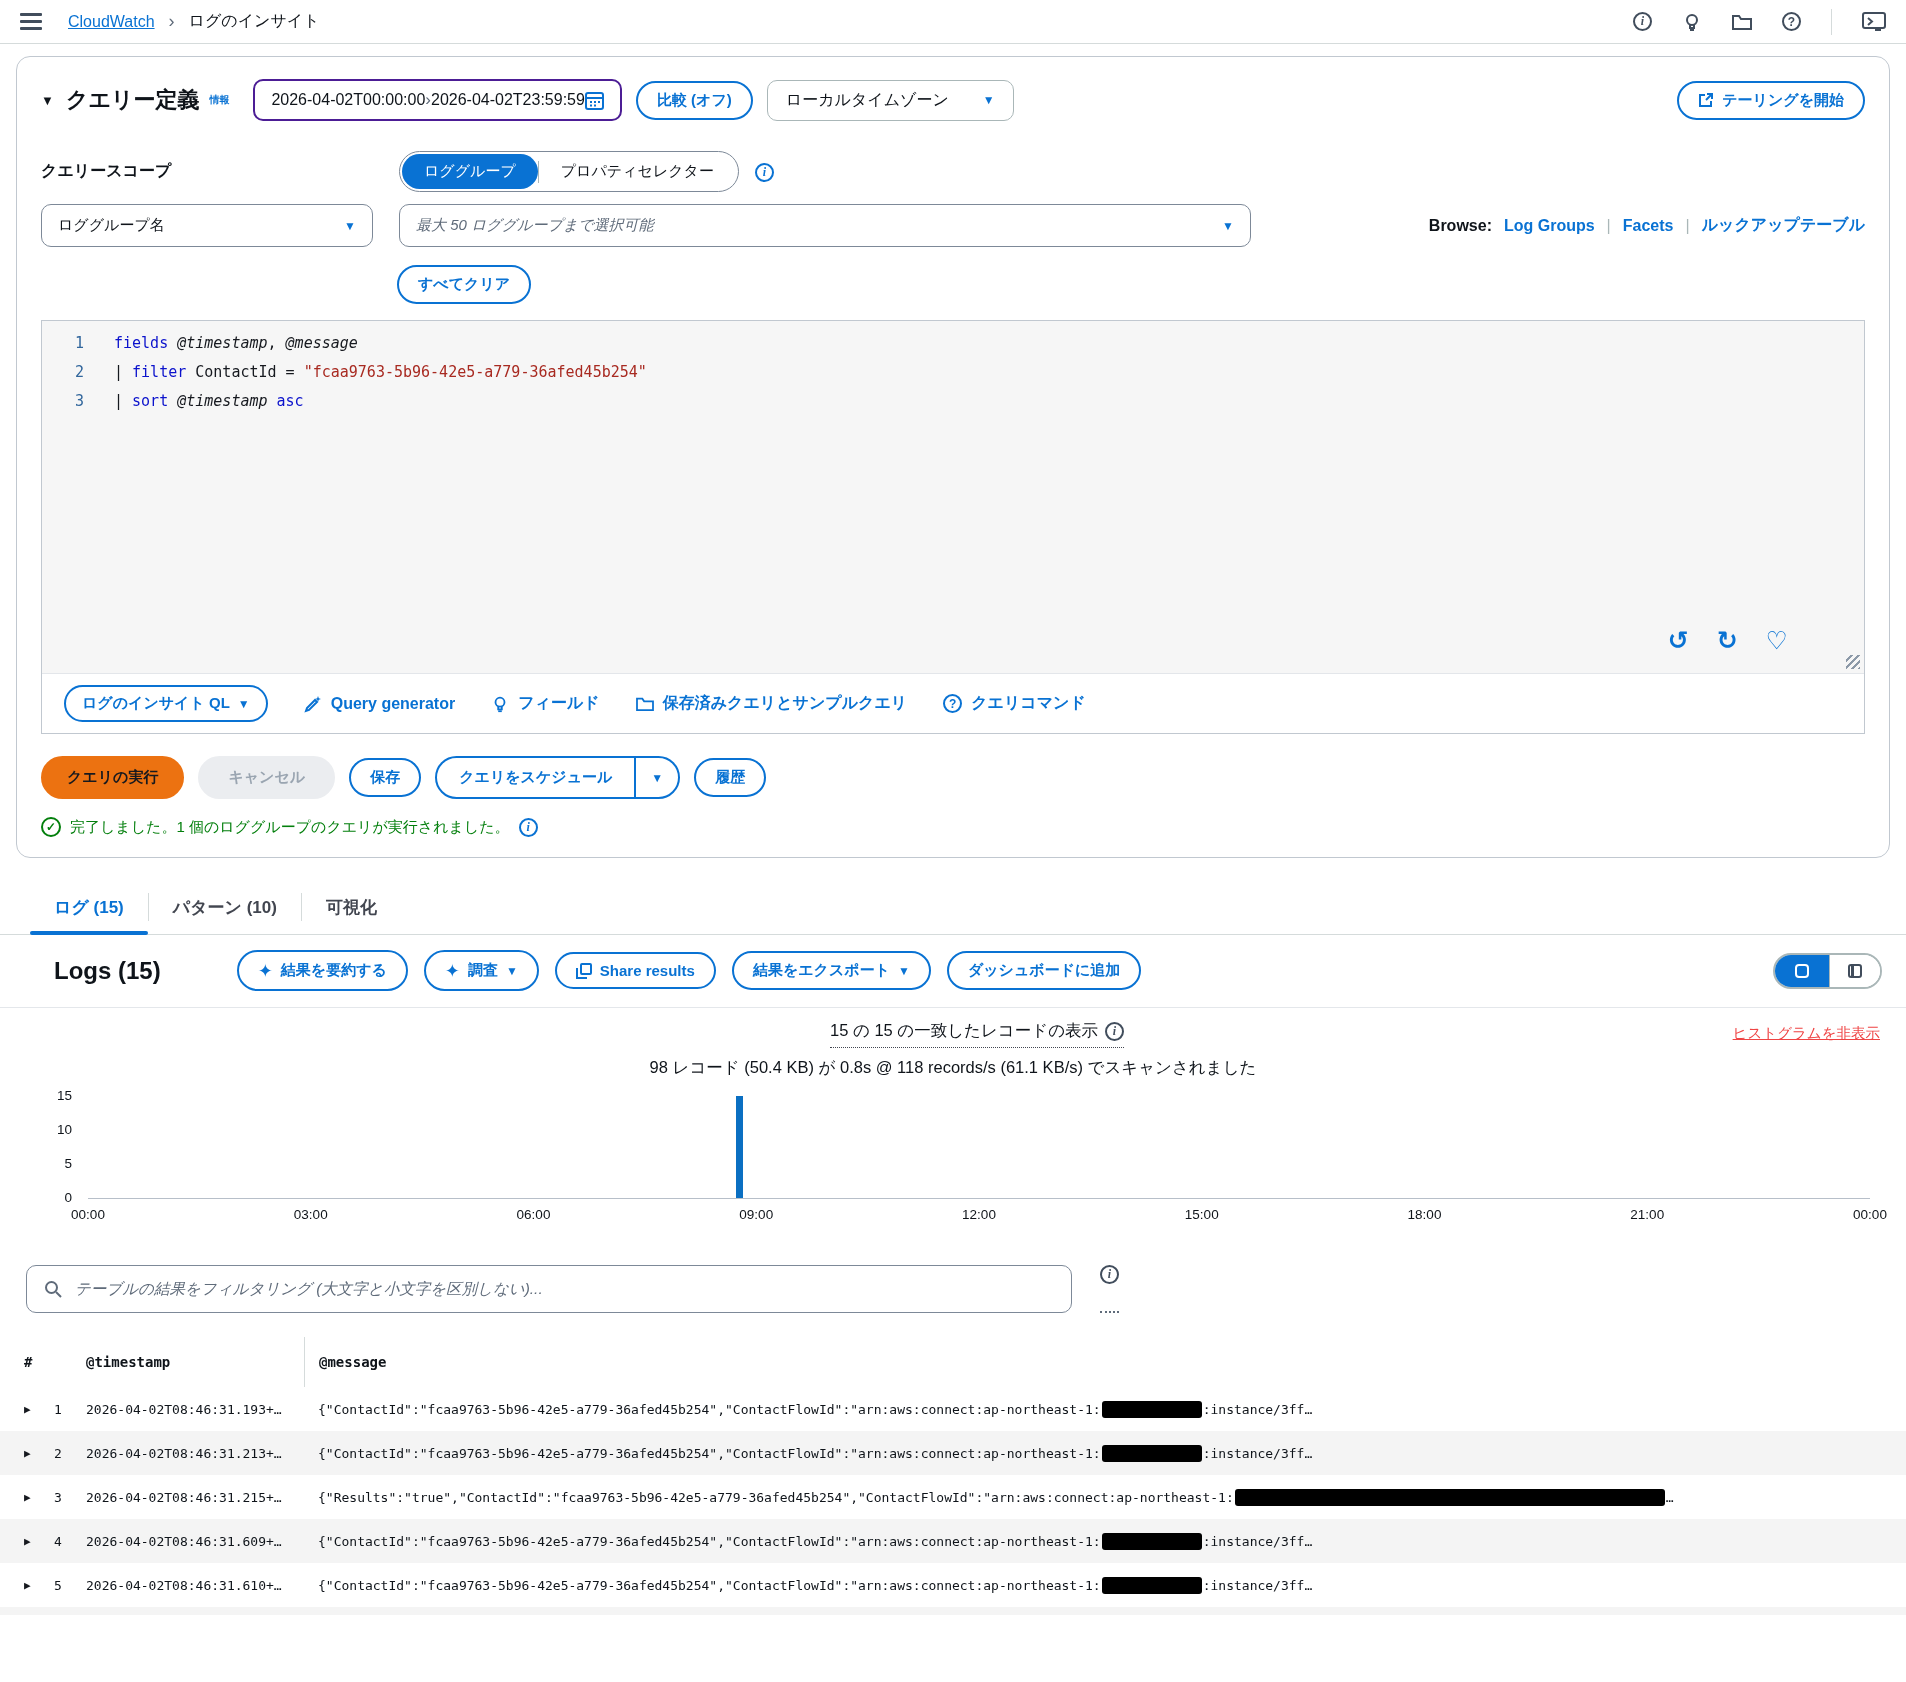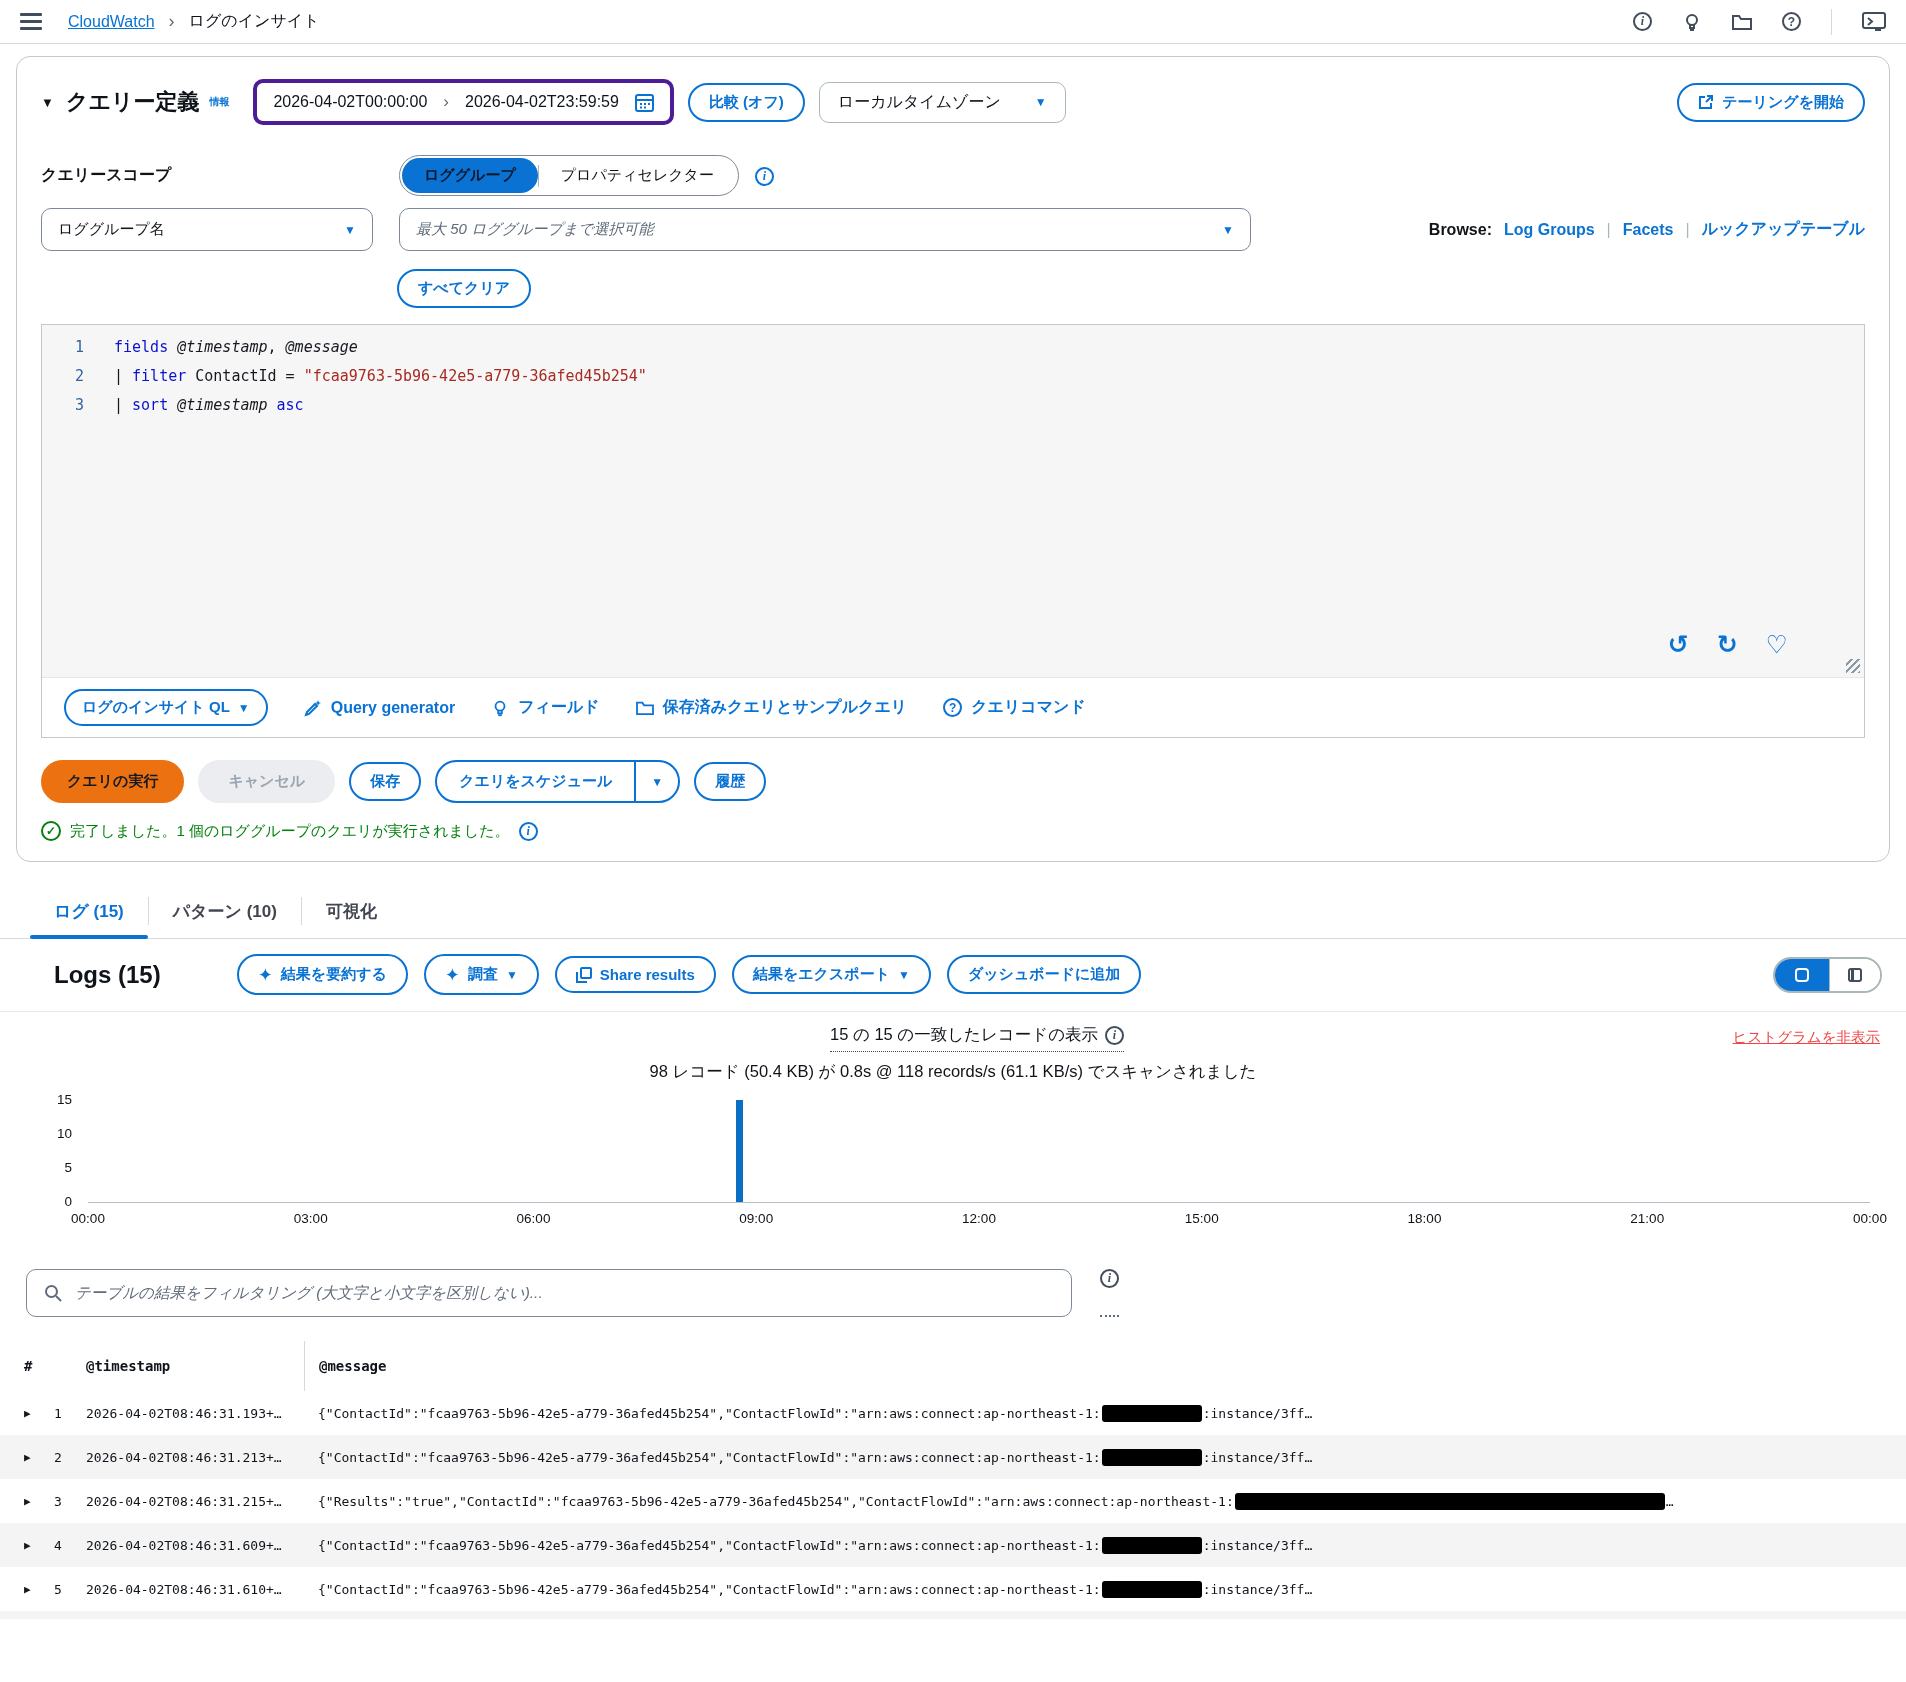--- a/index.html
+++ b/index.html
@@ -22,34 +22,34 @@
   .q-circle { width:19px; height:19px; border:2px solid #414d5c; border-radius:50%; display:inline-flex; align-items:center; justify-content:center;
               font-weight:700; font-size:12px; color:#414d5c; }
   .q-circle.blue { border-color:#0972d3; color:#0972d3; }
 
   
   .card { margin:12px 16px 0; border:1px solid #c1c8d0; border-radius:14px; padding:22px 24px 20px; }
   .card-header { display:flex; align-items:center; }
   .caret-dn { font-size:13px; margin-right:12px; color:#0f141a; cursor:pointer; }
   .panel-title { font-size:22px; font-weight:700; }
   .info-link { color:#0972d3; font-size:10px; font-weight:700; margin-left:10px; cursor:pointer;text-align:right; }
-  .datebox { display:flex; align-items:center; gap:16px; border:4px solid #4c1d95; border-radius:10px; padding:9px 16px; margin-left:24px; font-size:16px; cursor:pointer; }
+  .datebox { display:flex; align-items:center; border:2px solid #4c1d95; border-radius:10px; padding:9px 16px; margin-left:24px; font-size:16px; cursor:pointer; }
   .datebox .sep { color:#5f6b7a; font-size:17px; }
   .pill { display:inline-flex; align-items:center; gap:8px; border:2px solid #0972d3; color:#0972d3; background:#fff; font-weight:700;
           border-radius:22px; padding:8px 19px; font-size:15px; cursor:pointer; white-space:nowrap; }
   .compare-btn { margin-left:14px; }
   .tz-select { display:flex; align-items:center; gap:34px; border:1px solid #aab7b8; border-radius:10px; padding:9px 18px; font-size:16px; margin-left:14px; cursor:pointer; }
   .caret-blue { color:#0972d3; font-size:12px; }
   .tailing-btn { margin-left:auto; }
 
   .scope-row { margin-top:30px; display:flex; align-items:center; }
   .scope-label { width:358px; font-size:16px; font-weight:700; }
   .segmented { display:inline-flex; align-items:center; border:1px solid #7d8998; border-radius:22px; padding:2px; }
   .seg { padding:8px 22px; font-size:15px; cursor:pointer; }
-  .seg-active { background:#0972d3; color:#0f172a; font-weight:700; border-radius:20px; }
+  .seg-active { background:#0972d3; color:#ffffff; font-weight:400; border-radius:20px; }
   .seg-sep { width:1px; height:22px; background:#aab7b8; }
   .scope-info { margin-left:16px; }
 
   .selector-row { margin-top:12px; display:flex; align-items:center; }
   .lg-select { width:332px; display:flex; align-items:center; justify-content:space-between; border:1px solid #7d8998; border-radius:10px; padding:11px 16px; font-size:15px; cursor:pointer; }
   .lg-input { width:852px; margin-left:26px; display:flex; align-items:center; border:1px solid #7d8998; border-radius:10px; padding:11px 16px; cursor:text; }
   .lg-input .ph { font-style:italic; color:#5f6b7a; font-size:15px; flex:1; }
   .browse { margin-left:auto; display:flex; align-items:center; gap:12px; font-size:16px; }
   .browse b { color:#0f141a; }
   .browse a { color:#0972d3; font-weight:700; cursor:pointer; text-decoration:none; }

